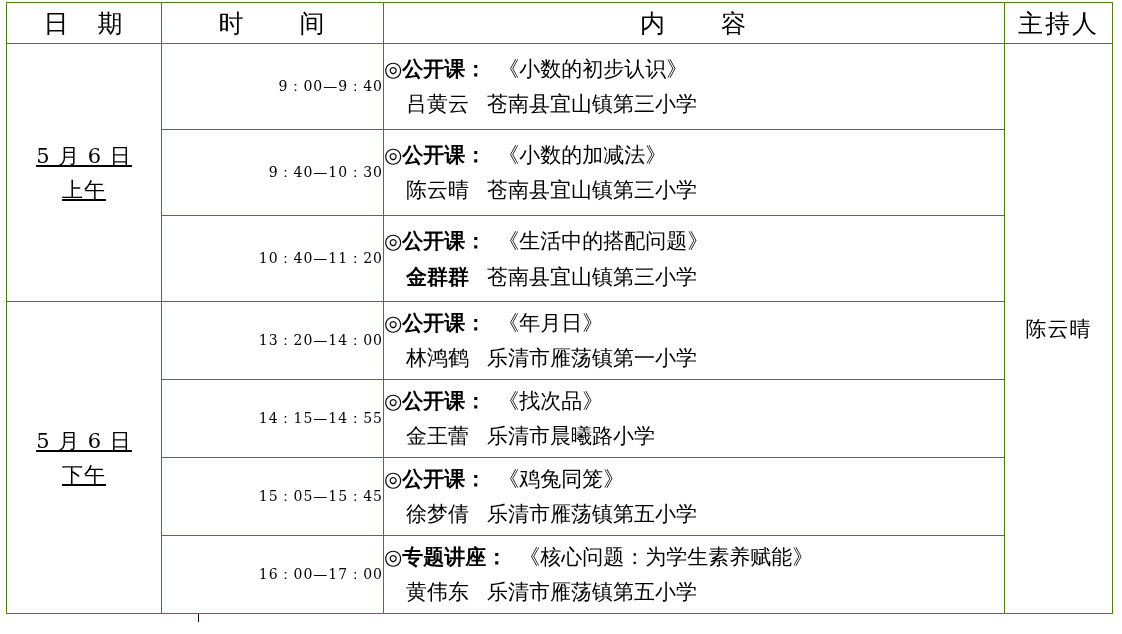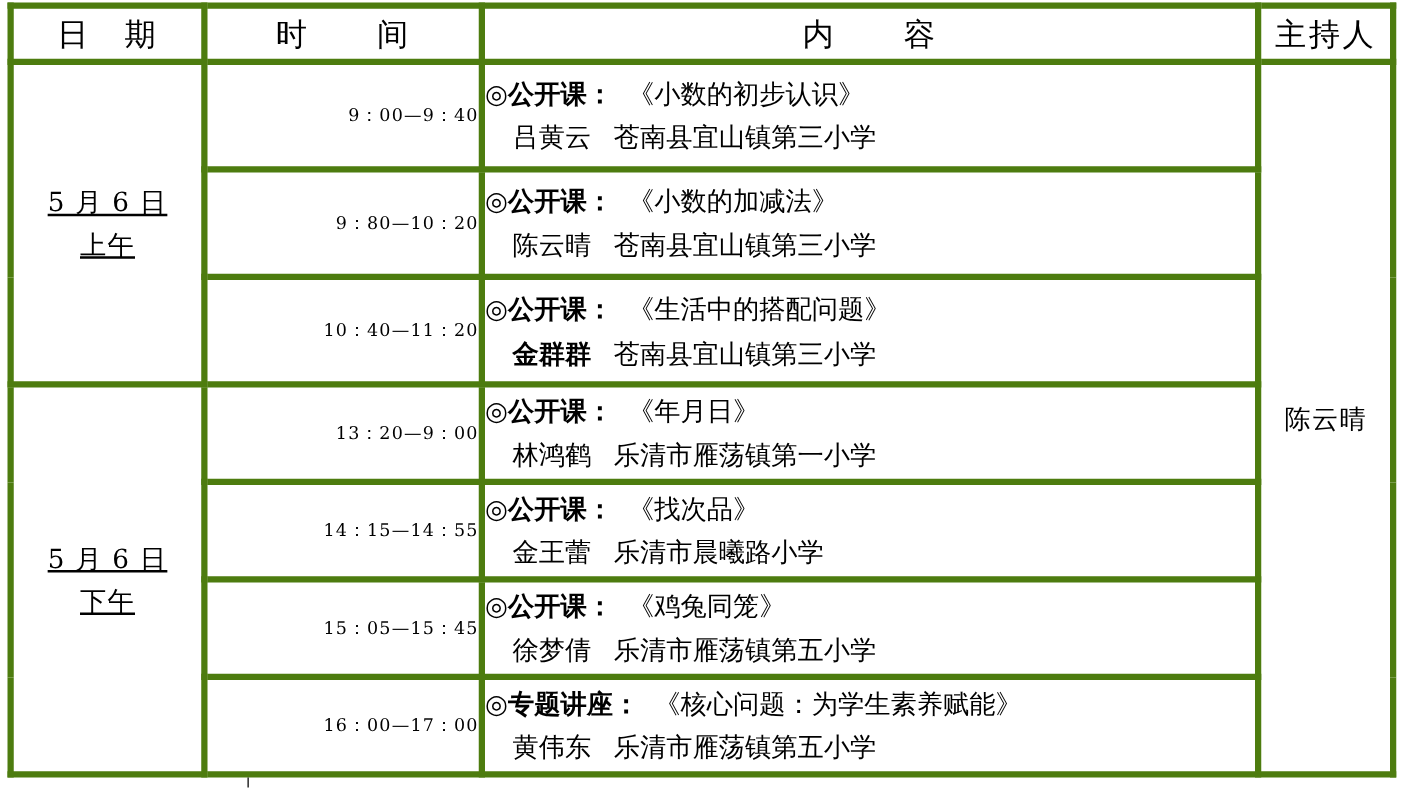--- a/index.html
+++ b/index.html
@@ -18,21 +18,21 @@
     width: 1110px;
     margin: 0 auto;
     padding-top: 2px;
   }
   table.schedule {
     width: 1106px;
     border-collapse: collapse;
     table-layout: fixed;
   }
   table.schedule td, table.schedule th {
-    border: 5px solid #4d7c0f;
+    border: 1px solid #4d7c0f;
     padding: 0;
     vertical-align: middle;
     font-weight: normal;
   }
   
   col.c-date { width: 155px; }
   col.c-time { width: 222px; }
   col.c-content { width: 621px; }
   col.c-host { width: 108px; }
 
@@ -128,41 +128,41 @@
         </td>
         <td class="time-cell">9：00—9：40</td>
         <td class="content-cell">
           <span class="line1"><span>◎公开课：</span><span class="title">《小数的初步认识》</span></span>
           <span class="line2"><span class="teacher">吕黄云</span><span>苍南县宜山镇第三小学</span></span>
         </td>
         <td class="host-cell" rowspan="7">陈云晴</td>
       </tr>
 
       <tr class="r-tall">
-        <td class="time-cell">9：80—10：20</td>
+        <td class="time-cell">9：40—10：30</td>
         <td class="content-cell">
           <span class="line1"><span>◎公开课：</span><span class="title">《小数的加减法》</span></span>
           <span class="line2"><span class="teacher">陈云晴</span><span>苍南县宜山镇第三小学</span></span>
         </td>
       </tr>
 
       <tr class="r-tall">
         <td class="time-cell">10：40—11：20</td>
         <td class="content-cell">
           <span class="line1"><span>◎公开课：</span><span class="title">《生活中的搭配问题》</span></span>
           <span class="line2"><span class="teacher bold">金群群</span><span>苍南县宜山镇第三小学</span></span>
         </td>
       </tr>
 
       <tr class="r-mid">
         <td class="date-cell" rowspan="4">
           <span class="l1">5 月 6 日</span>
           <span class="l2">下午</span>
         </td>
-        <td class="time-cell">13：20—9：00</td>
+        <td class="time-cell">13：20—14：00</td>
         <td class="content-cell">
           <span class="line1"><span>◎公开课：</span><span class="title">《年月日》</span></span>
           <span class="line2"><span class="teacher">林鸿鹤</span><span>乐清市雁荡镇第一小学</span></span>
         </td>
       </tr>
 
       <tr class="r-mid">
         <td class="time-cell">14：15—14：55</td>
         <td class="content-cell">
           <span class="line1"><span>◎公开课：</span><span class="title">《找次品》</span></span>

